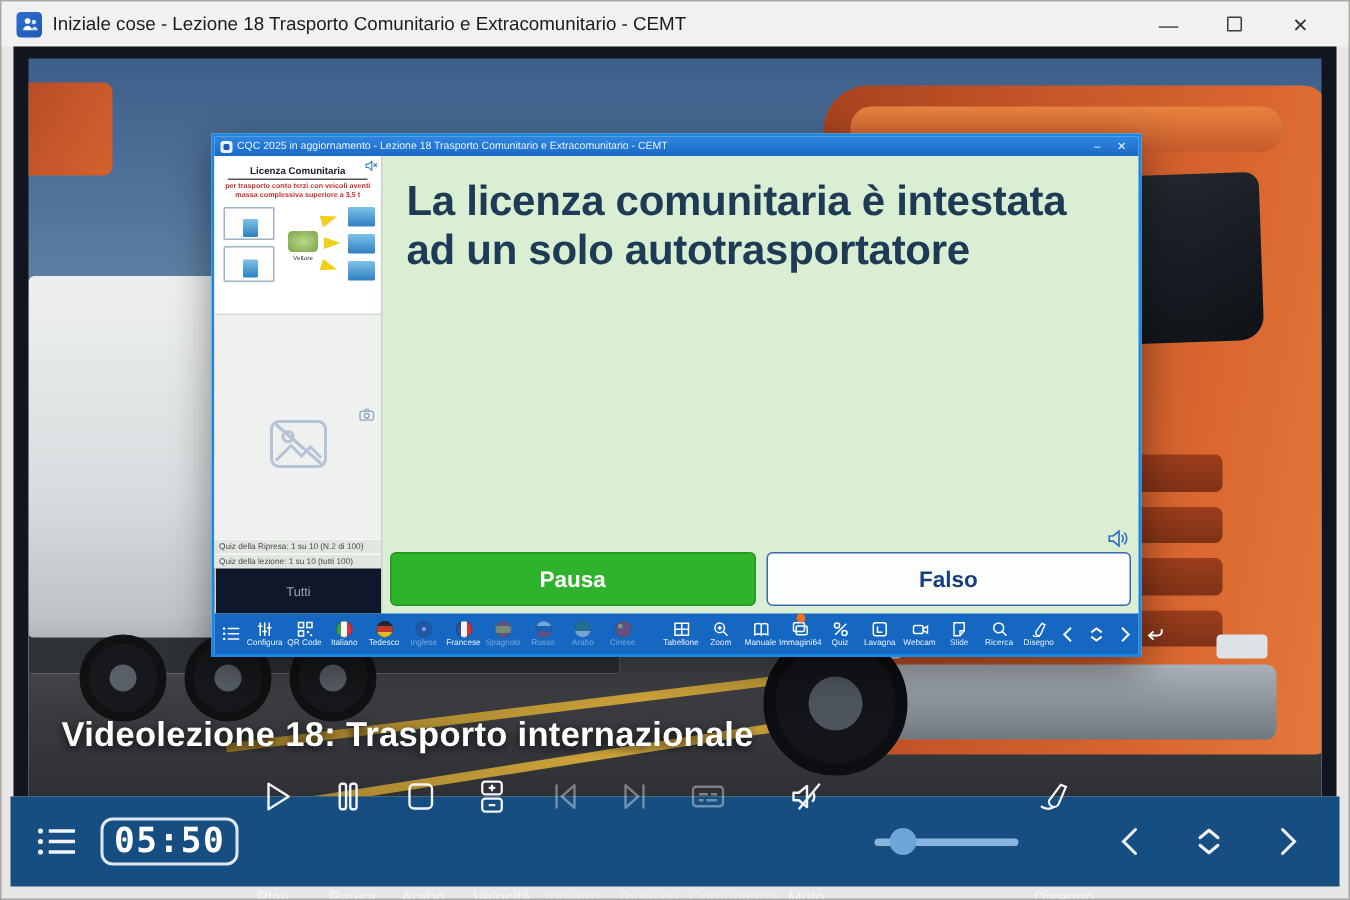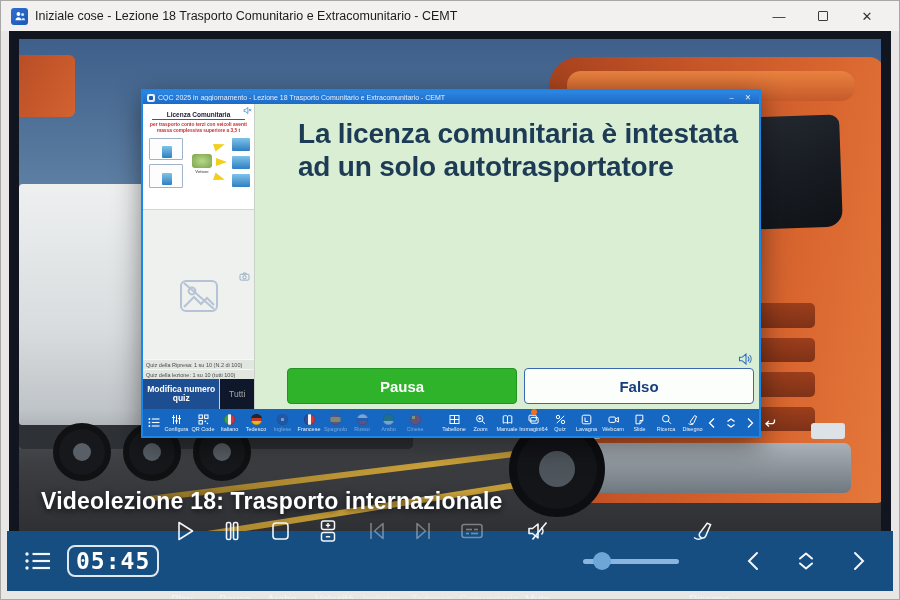--- a/index.html
+++ b/index.html
@@ -34,21 +34,21 @@
                 background:linear-gradient(155deg,#343a42 0%,#1b1f26 60%,#0f1216 100%); transform:rotate(-2deg); }
   .roof { position:absolute; left:18px; right:30px; top:14px; height:30px; border-radius:14px; background:linear-gradient(180deg,#e8823f,#c65a2a); }
   .mirror { position:absolute; left:6px; top:70px; width:12px; height:52px; background:#1e2227; border-radius:4px; }
   .grille { position:absolute; left:36px; right:70px; bottom:72px; height:128px; display:flex; flex-direction:column; gap:10px; }
   .grille span { flex:1; background:linear-gradient(180deg,#9c3e1c,#7f3217); border-radius:5px; }
   .bumper { position:absolute; left:12px; right:34px; bottom:10px; height:50px; border-radius:7px;
             background:linear-gradient(180deg,#aab1b8,#70787f); }
   .headlight { position:absolute; bottom:64px; width:34px; height:16px; background:#dde2e6; border-radius:3px; }
   .c-wheel { position:absolute; left:-40px; bottom:-14px; width:96px; height:96px; border-radius:50%; background:#141519; border:8px solid #0d0e11; }
   .c-wheel::after { content:""; position:absolute; inset:22px; border-radius:50%; background:#4e555c; }
-  .caption { position:absolute; left:22px; bottom:16px; color:#fff; font-size:23px; font-weight:700; letter-spacing:.2px;
+  .caption { position:absolute; left:22px; bottom:28px; color:#fff; font-size:23px; font-weight:700; letter-spacing:.2px;
              text-shadow:0 2px 6px rgba(0,0,0,.75); }
 
   
   .dialog { position:absolute; left:140px; top:88px; width:620px; height:349px; border:2px solid #1a87e8;
             background:#d9eed3; box-shadow:0 8px 26px rgba(0,0,0,.45); }
   .dlg-titlebar { position:absolute; top:0; left:0; right:0; height:13px; background:linear-gradient(180deg,#2f86e0,#1b6ac9);
                   display:flex; align-items:center; padding:0 4px; gap:3px; }
   .dlg-icon { width:8px; height:8px; border-radius:2px; background:#e8f2fd; display:flex; align-items:center; justify-content:center; flex:0 0 auto; }
   .dlg-icon span { width:4px; height:4px; background:#1d59b4; border-radius:1px; display:block; }
   .dlg-title { flex:1; font-size:7px; color:#e6f0fb; white-space:nowrap; overflow:hidden; }
@@ -70,21 +70,21 @@
   .placeholder { flex:1; position:relative; background:#eef1ed; }
   .ph-icon { position:absolute; left:50%; top:58%; transform:translate(-50%,-50%); }
   .snap-icon { position:absolute; right:4px; top:62px; }
   .statusline { height:10px; background:#e2e6e1; border-top:1px solid #f6f8f5; font-size:5.5px; color:#4a4a4a; line-height:10px;
                 padding:0 3px; white-space:nowrap; overflow:hidden; }
   .panel-btns { height:30px; display:flex; }
   .btn-edit { flex:2.1; background:#1d4e91; color:#fff; font-size:8.5px; font-weight:700; border:none; display:flex; align-items:center; justify-content:center; text-align:center; line-height:1.1; padding:0 3px; }
   .btn-tutti { flex:1; background:#0f172a; color:#a6a6a6; font-size:8.5px; border:none; border-left:1px solid #cfcfcf; display:flex; align-items:center; justify-content:center; }
 
   
-  .qmain { flex:1; display:flex; flex-direction:column;margin-left:27px; }
+  .qmain { flex:1; display:flex; flex-direction:column; }
   .qtext { flex:1; position:relative; padding:14px 14px 0 16px; font-size:28px; line-height:1.17; font-weight:700; color:#1d3b55; letter-spacing:-.2px; }
   .q-speaker { position:absolute; right:7px; bottom:3px; }
   .answers { height:36px; display:flex; gap:7px; margin:0 5px 5px 5px; }
   .btn-vero { flex:1; background:#2eb32b; border:1px solid #239422; border-radius:4px; color:#fff; font-size:15px; font-weight:700; display:flex; align-items:center; justify-content:center; }
   .btn-falso { flex:1; background:#fcfefc; border:1.5px solid #3a67b2; border-radius:4px; color:#173f7e; font-size:15px; font-weight:700; display:flex; align-items:center; justify-content:center; }
 
   
   .dlg-toolbar { position:absolute; bottom:0; left:0; right:0; height:27px; background:#1567c2; display:flex; align-items:center; padding:0 5px; gap:2.5px; }
   .qtb-item { display:flex; flex-direction:column; align-items:center; justify-content:center; width:24px; flex:0 0 auto; cursor:default; }
   .qtb-ico { height:12px; display:flex; align-items:center; justify-content:center; }
@@ -231,21 +231,20 @@
                 <circle cx="13" cy="12" r="3.4"></circle>
                 <path d="M5 28 15 18l7 7 6-6 7 7"></path>
                 <line x1="5" y1="4" x2="35" y2="30"></line>
               </svg>
           </span>
         </div>
 
         <div class="statusline">Quiz della Ripresa: 1 su 10 (N.2 di 100)</div>
         <div class="statusline">Quiz della lezione: 1 su 10 (tutti 100)</div>
         <div class="panel-btns">
-          <div class="btn-edit">Modifica numero quiz</div>
           <div class="btn-tutti">Tutti</div>
         </div>
       </div>
 
       <div class="qmain">
         <div class="qtext">
           <span>La licenza comunitaria è intestata ad un solo autotrasportatore</span>
           <span class="q-speaker">
             <svg width="14" height="12" viewBox="0 0 14 12" fill="none" stroke="#2f6fc4" stroke-width="1.1">
                 <path d="M1.5 4.3h2.6L8 1v10L4.1 7.7H1.5z"></path>
@@ -477,21 +476,21 @@
       <svg width="30" height="26" viewBox="0 0 30 26" stroke="#f2f6fa" stroke-width="2.2" fill="none">
           <circle cx="4" cy="6" r="1.7" fill="#f2f6fa" stroke="none"></circle>
           <circle cx="4" cy="13" r="1.7" fill="#f2f6fa" stroke="none"></circle>
           <circle cx="4" cy="20" r="1.7" fill="#f2f6fa" stroke="none"></circle>
           <line x1="9.5" y1="6" x2="27" y2="6"></line>
           <line x1="9.5" y1="13" x2="27" y2="13"></line>
           <line x1="9.5" y1="20" x2="27" y2="20"></line>
         </svg>
     </span>
 
-    <div class="timer">05:45</div>
+    <div class="timer">05:50</div>
 
     <div class="pb-item">
       <svg width="26" height="26" viewBox="0 0 26 26" stroke="#f2f6fa" stroke-width="1.6" fill="none">
           <polygon points="8,4.5 21.5,13 8,21.5" stroke-linejoin="round"></polygon>
         </svg>
       <span class="pb-lbl">Play</span>
     </div>
     <div class="pb-item">
       <svg width="26" height="26" viewBox="0 0 26 26" stroke="#f2f6fa" stroke-width="1.6" fill="none">
           <rect x="7.5" y="4.5" width="4.2" height="17" rx="1.6"></rect>

